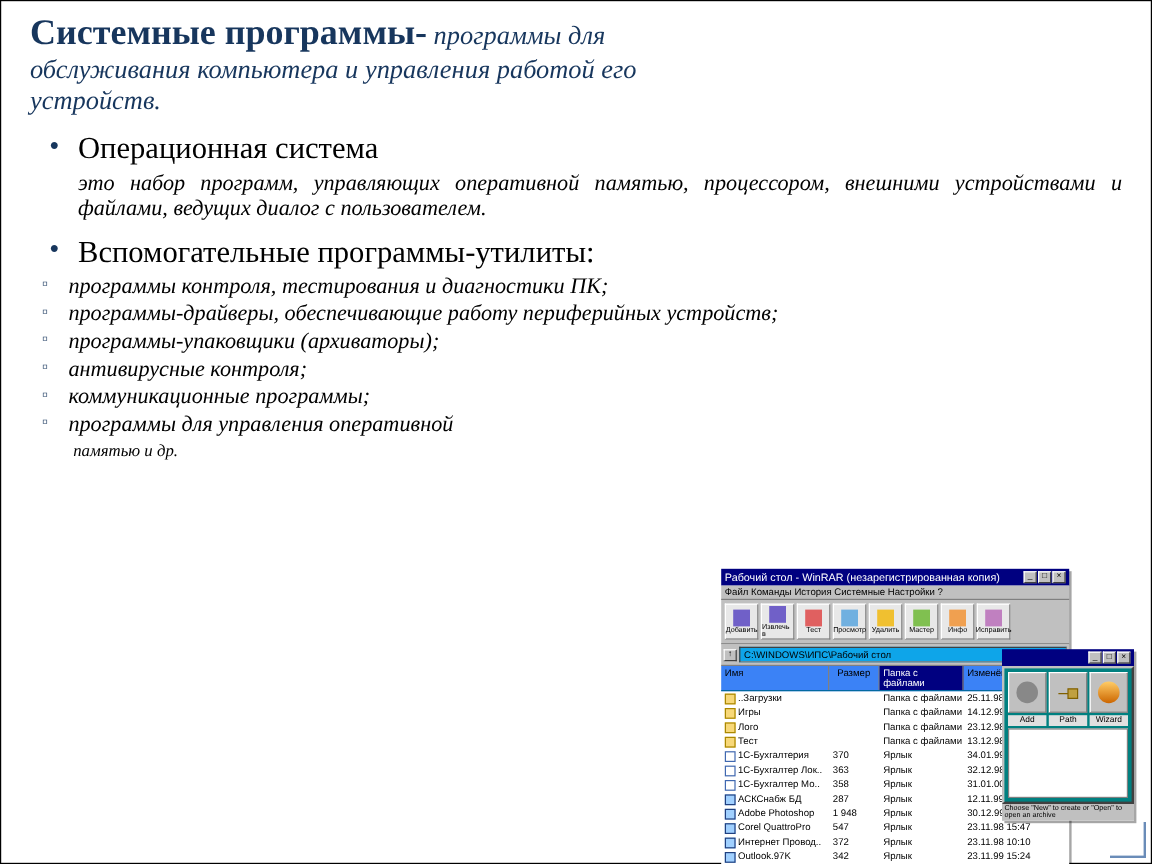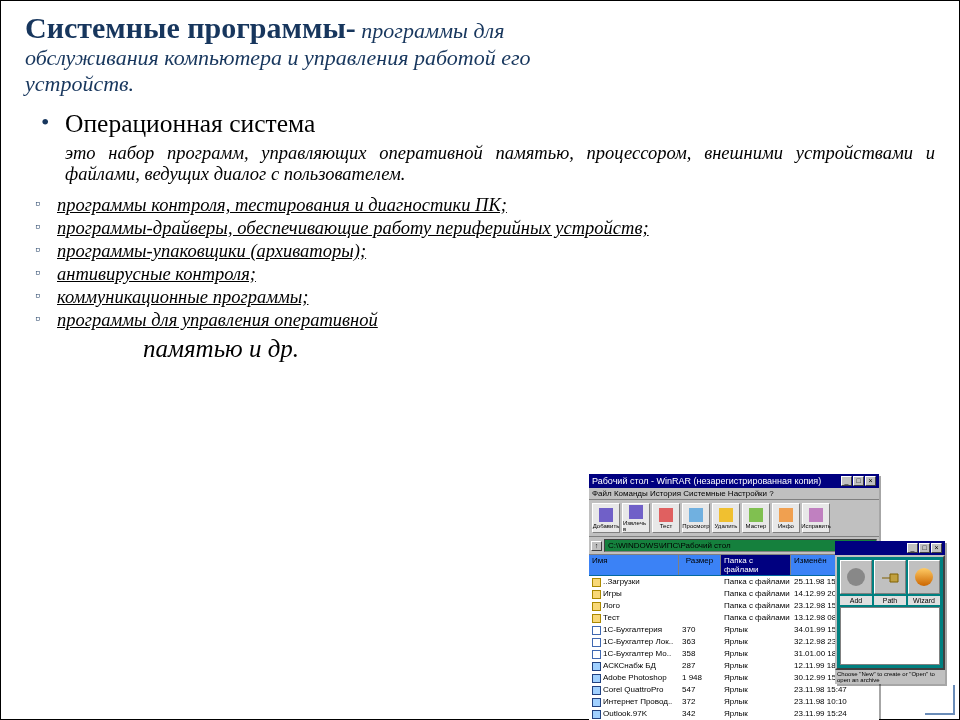--- a/index.html
+++ b/index.html
@@ -60,55 +60,54 @@
     list-style: none;
     padding-left: 4px;
     margin: 4px 0;
   }
   ul.sub-list > li {
     position: relative;
     font-size: 18.5px;
     font-style: italic;
     padding-left: 28px;
     margin: 2px 0;
-    text-decoration: underline;
   }
   ul.sub-list > li::before {
     content: "▫";
     position: absolute;
     left: 6px;
     top: 1px;
     color: #17365d;
     font-size: 14px;
   }
   .mem-line {
-    font-size: 25px;
+    font-size: 14px;
     font-style: italic;
-    margin-left: 118px;
+    margin-left: 36px;
   }
 
   
   .shot1 {
     position: absolute;
-    right: 80px;
+    right: 68px;
     top: 473px;
     width: 290px;
     font-family: Tahoma, Arial, sans-serif;
     font-style: normal;
     box-shadow: 2px 2px 0 rgba(0,0,0,0.35);
   }
   .tb { background:#000080; color:#fff; font-size:9px; padding:2px 3px; display:flex; justify-content:space-between; align-items:center; }
   .tbtns { display:flex; gap:1px; }
   .wbtn { width:11px; height:10px; background:#c0c0c0; border:1px solid #fff; border-right-color:#404040; border-bottom-color:#404040; font-size:7px; color:#000; text-align:center; line-height:8px; }
   .menu { background:#c0c0c0; font-size:8px; padding:1px 3px; color:#000; border-bottom:1px solid #808080; }
   .tool { background:#c0c0c0; padding:3px; display:flex; gap:2px; border-bottom:1px solid #808080; }
   .tic { width:28px; height:30px; background:#e8e8e8; border:1px solid #fff; border-right-color:#808080; border-bottom-color:#808080; display:flex; flex-direction:column; align-items:center; justify-content:center; font-size:6px; color:#000; }
   .tic .isq { width:14px; height:14px; margin-bottom:1px; }
   .addr { background:#c0c0c0; padding:2px; border-bottom:1px solid #808080; display:flex; align-items:center; gap:2px; }
-  .addr-input { flex:1; background:#15803d; border:1px solid #808080; border-top-color:#404040; border-left-color:#404040; font-size:8px; padding:1px 3px; color:#000; }
+  .addr-input { flex:1; background:#0ea5e9; border:1px solid #808080; border-top-color:#404040; border-left-color:#404040; font-size:8px; padding:1px 3px; color:#000; }
   .filegrid { background:#fff; font-size:8px; color:#000; }
   .fh { background:#3b82f6; display:flex; border-bottom:1px solid #0369a1; }
   .fh > div { padding:1px 3px; border-right:1px solid #808080; }
   .fh .c1 { width:90px; }
   .fh .c2 { width:42px; text-align:center; }
   .fh .c3 { width:70px; }
   .fh .c3.sel { background:#000080; color:#fff; }
   .fh .c4 { flex:1; }
   .fr { display:flex; padding:0 3px; line-height:12px; }
   .fr .c1 { width:90px; display:flex; align-items:center; gap:2px; }
@@ -163,20 +162,25 @@
     <span class="title-sub">устройств.</span>
   </div>
 
   <ul class="main-list">
     <li class="big">
       <span>Операционная система</span>
     </li>
   </ul>
   <div class="desc">это набор программ, управляющих оперативной памятью, процессором, внешними устройствами и файлами, ведущих диалог с пользователем.</div>
 
+  <ul class="main-list">
+    <li class="big">
+      <span>Вспомогательные программы-утилиты:</span>
+    </li>
+  </ul>
 
   <ul class="sub-list">
     <li>программы контроля, тестирования и диагностики ПК;</li>
     <li>программы-драйверы, обеспечивающие работу периферийных устройств;</li>
     <li>программы-упаковщики (архиваторы);</li>
     <li>антивирусные контроля;</li>
     <li>коммуникационные программы;</li>
     <li>программы для управления оперативной</li>
   </ul>
   <div class="mem-line">памятью и др.</div>

